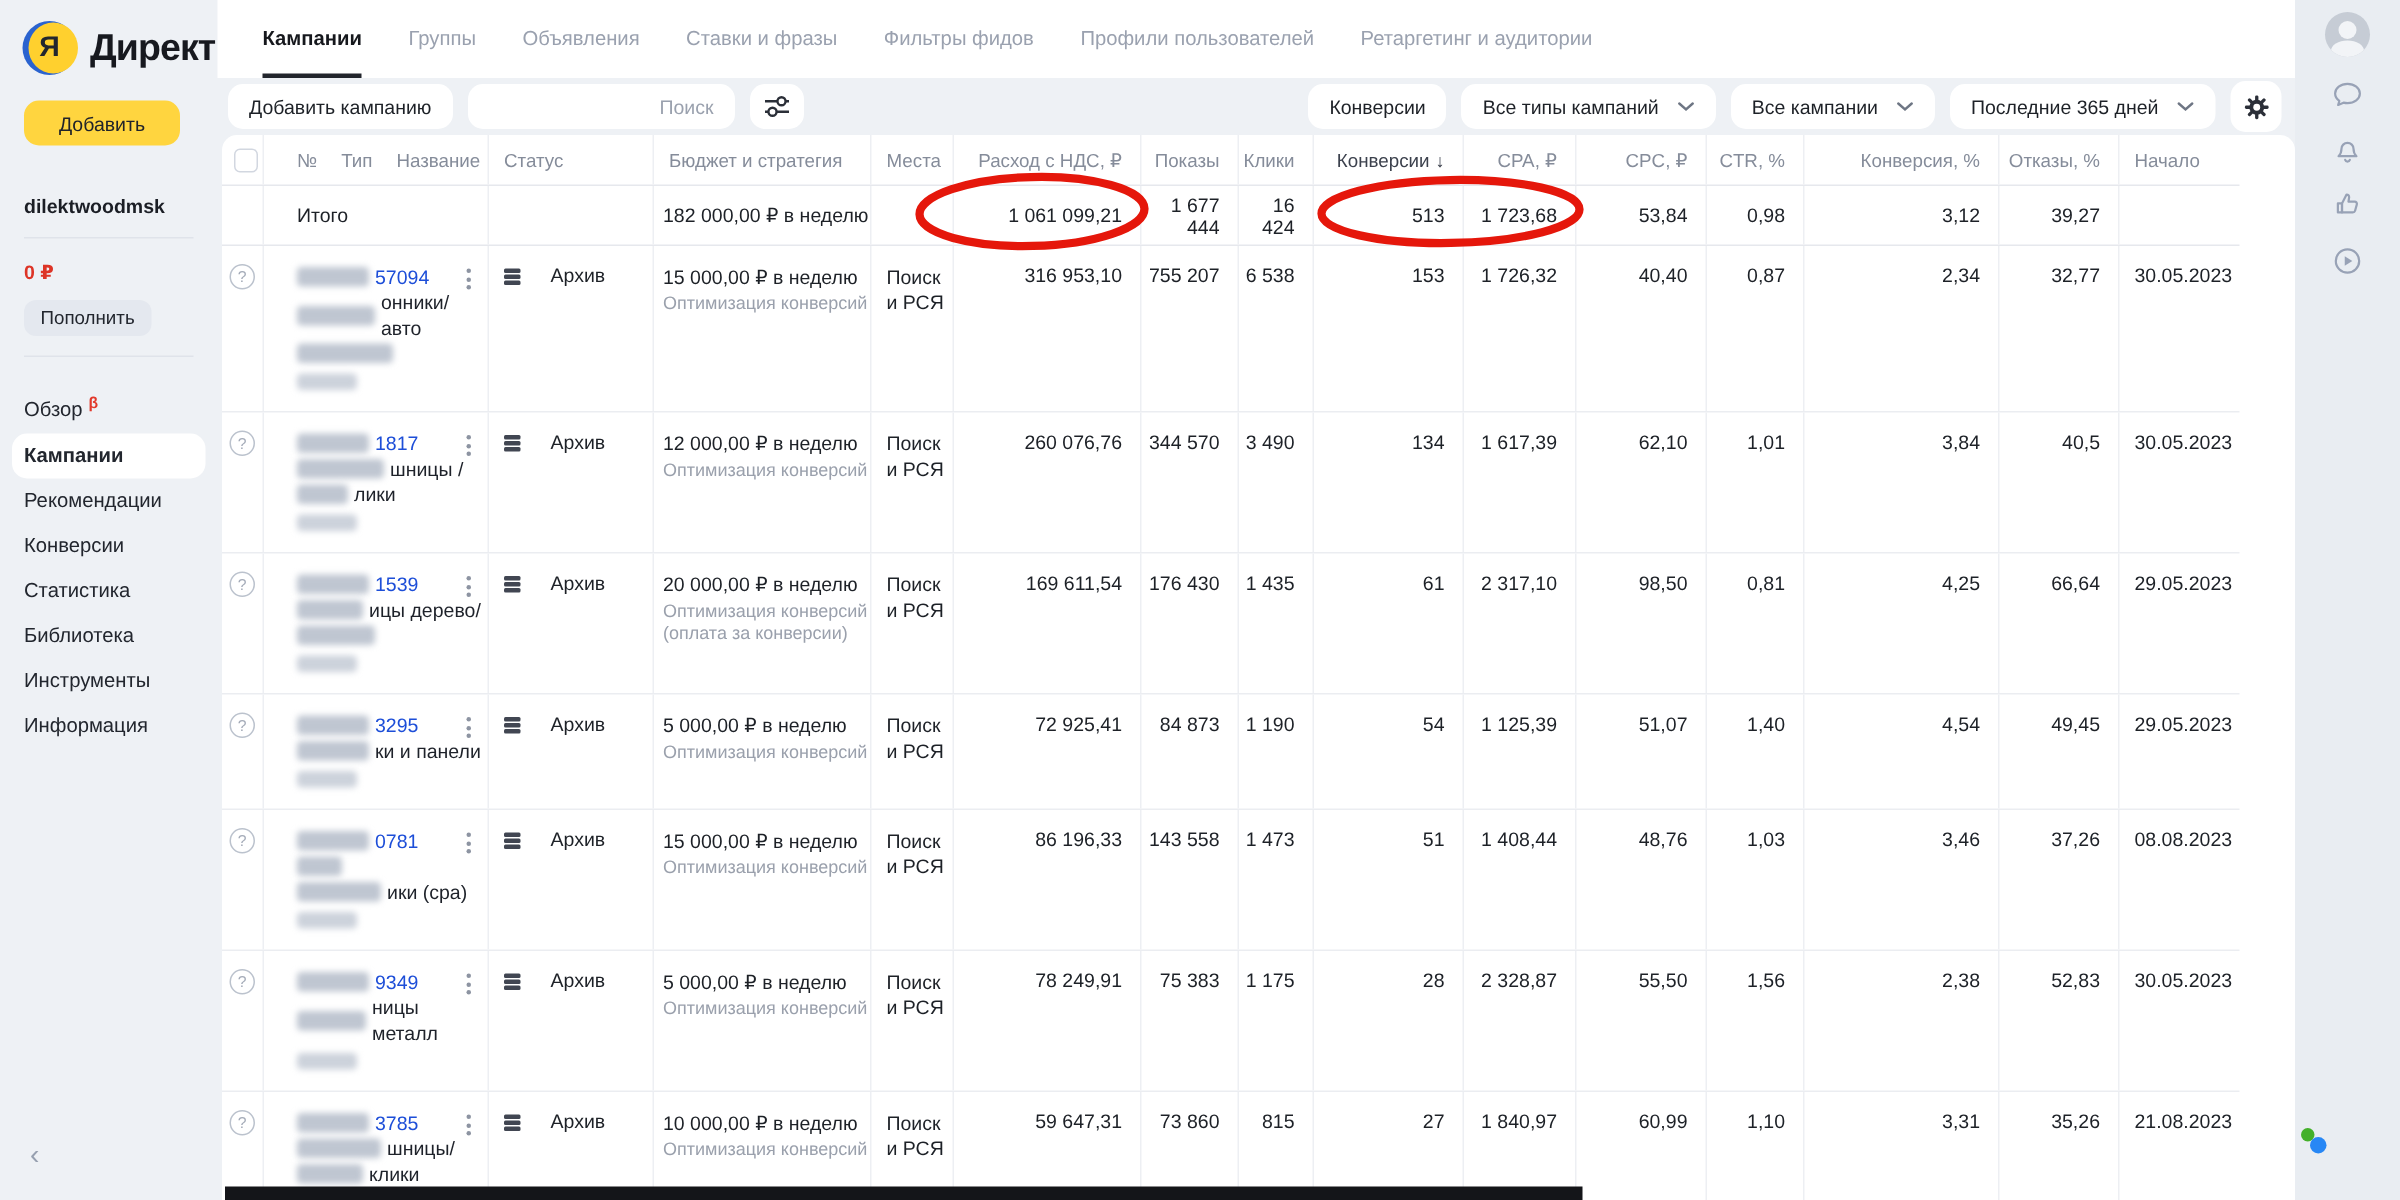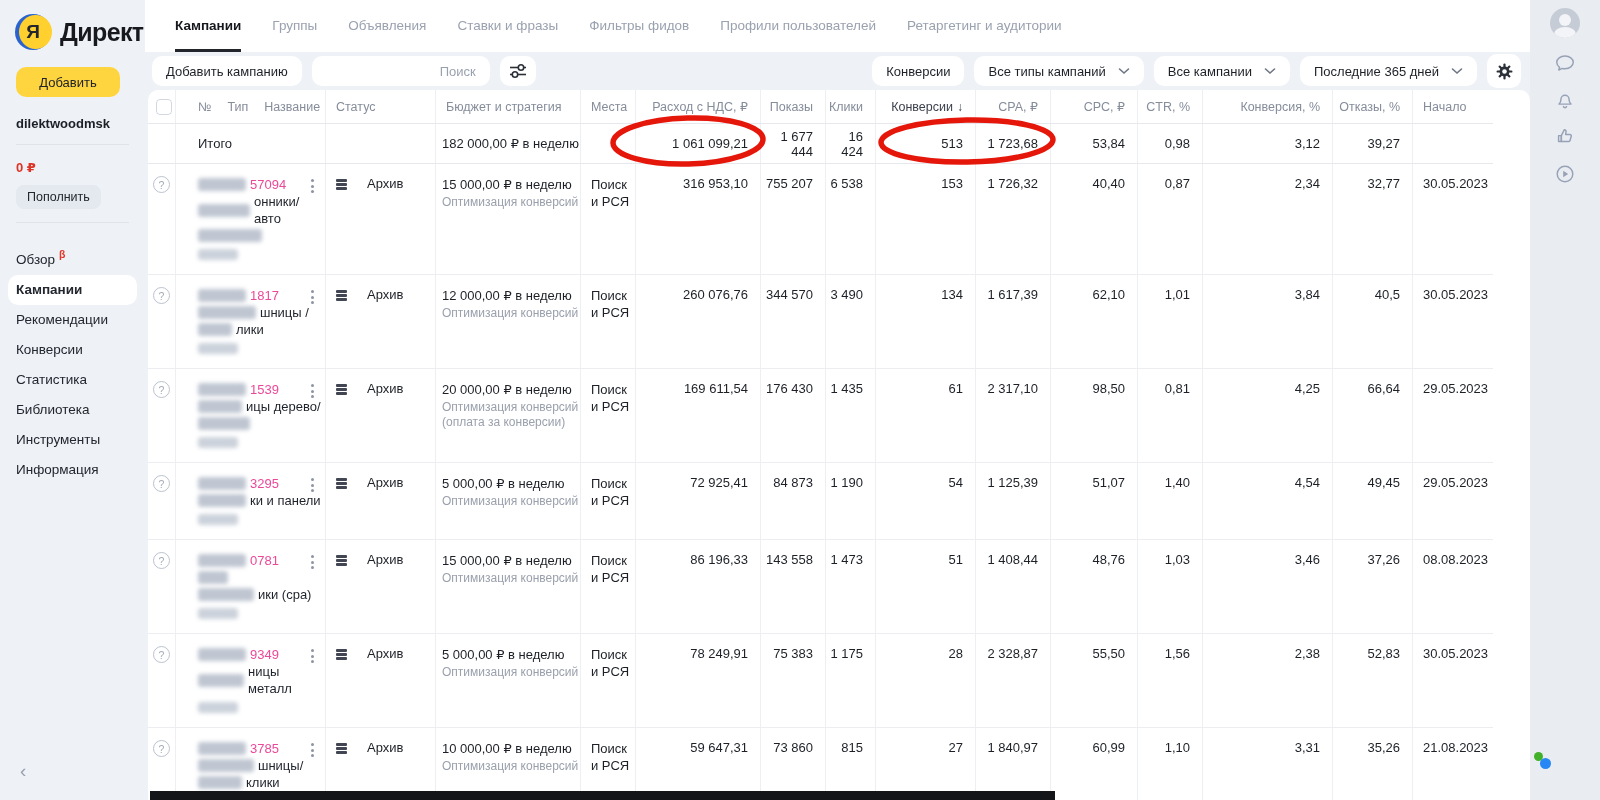--- a/index.html
+++ b/index.html
@@ -8,21 +8,21 @@
   .page { position:relative; display:flex; width:1600px; height:800px; }
 
   
   .sidebar { width:145px; flex:none; padding-top:12px; position:relative; }
   .logo-row { display:flex; align-items:center; gap:9px; padding-left:15px; height:40px; }
   .logo-mark { position:relative; width:36px; height:36px; flex:none; }
   .logo-mark .b { position:absolute; inset:0; border-radius:50%; background:#2a63cf; }
   .logo-mark .y { position:absolute; left:4px; top:1px; width:33px; height:34px; border-radius:50%; background:#ffd02e; }
   .logo-mark .l { position:absolute; inset:0; display:flex; align-items:center; justify-content:center; font-weight:700; font-size:19px; color:#23262e; }
   .logo-text { font-size:25px; font-weight:700; color:#17191f; letter-spacing:-0.6px; }
-  .add-btn { margin:15px 0 0 16px; width:104px; height:30px; background:#ffd53f; border:none; border-radius:10px; font-family:inherit; font-size:13px; font-weight:500; color:#20232a; cursor:pointer; }
+  .add-btn { margin:15px 0 14px 16px; width:104px; height:30px; background:#ffd53f; border:none; border-radius:10px; font-family:inherit; font-size:13px; font-weight:500; color:#20232a; cursor:pointer; }
   .account { padding:19px 16px 0; font-size:13px; font-weight:700; color:#1b1e25; }
   .divider { height:1px; background:#dfe3ea; margin:13px 16px 0; }
   .balance { padding:15px 16px 0; font-size:13px; font-weight:700; color:#dd3426; }
   .topup { margin:10px 0 0 16px; height:24px; padding:0 11px; background:#e4e8ef; border:none; border-radius:8px; font-family:inherit; font-size:12.5px; color:#22262e; cursor:pointer; }
   .menu { margin-top:16px; display:flex; flex-direction:column; }
   .menu-item { padding:7px 16px; font-size:13.5px; font-weight:500; color:#22262e; cursor:pointer; line-height:16px; }
   .menu-item.active { background:#fff; border-radius:10px; margin:0 8px; padding:7px 8px; font-weight:600; }
   .beta { color:#e2392b; font-size:10.5px; vertical-align:super; margin-left:4px; font-weight:600; }
   .collapse { position:absolute; left:20px; bottom:20px; font-size:19px; color:#97a0b0; cursor:pointer; line-height:1; }
 
@@ -59,21 +59,21 @@
   .t-label { padding-left:22px; }
   .t-budget { padding-left:6px; }
   .num { justify-content:flex-end; padding-right:12px; text-align:right; }
 
   .row { border-bottom:1px solid #ebedf1; font-size:13px; position:relative; }
   .row > div { padding-top:12px; }
   .row .num { display:flex; align-items:flex-start; }
   .help-cell { display:flex; justify-content:center; }
   .help { width:17px; height:17px; border:1.5px solid #bbc2cd; border-radius:50%; color:#a4abb8; font-size:10.5px; display:flex; align-items:center; justify-content:center; cursor:pointer; }
   .name-cell { position:relative; padding-left:22px; padding-bottom:10px; line-height:17px; }
-  .id-line { color:#ec4899; font-size:13px; display:flex; align-items:center; }
+  .id-line { color:#1d4ed8; font-size:13px; display:flex; align-items:center; }
   .name-line { color:#1e222a; font-weight:500; display:flex; align-items:center; min-height:17px; }
   .blur { display:inline-block; height:13px; border-radius:3px; background:#bfc6d1; filter:blur(2.3px); margin-right:4px; flex:none; }
   .tail { margin-top:3px; }
   .tail .blur { height:11px; background:#ccd2db; }
   .dots { position:absolute; right:9px; top:13px; display:flex; flex-direction:column; gap:2.5px; cursor:pointer; padding:2px; }
   .dots i { width:3px; height:3px; border-radius:50%; background:#8d94a2; }
   .status-cell { display:flex; gap:20px; padding-left:10px; align-items:flex-start; }
   .arch-ic { display:flex; flex-direction:column; gap:1.5px; margin-top:3px; }
   .arch-ic i { width:11px; height:2.5px; background:#414652; border-radius:1px; }
   .budget-cell { padding-left:6px; line-height:17px; }

